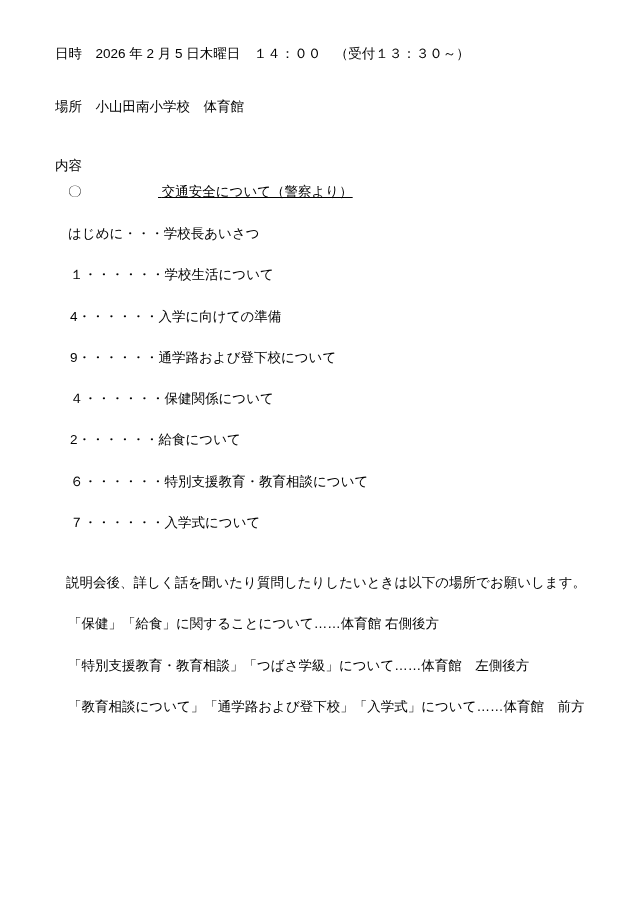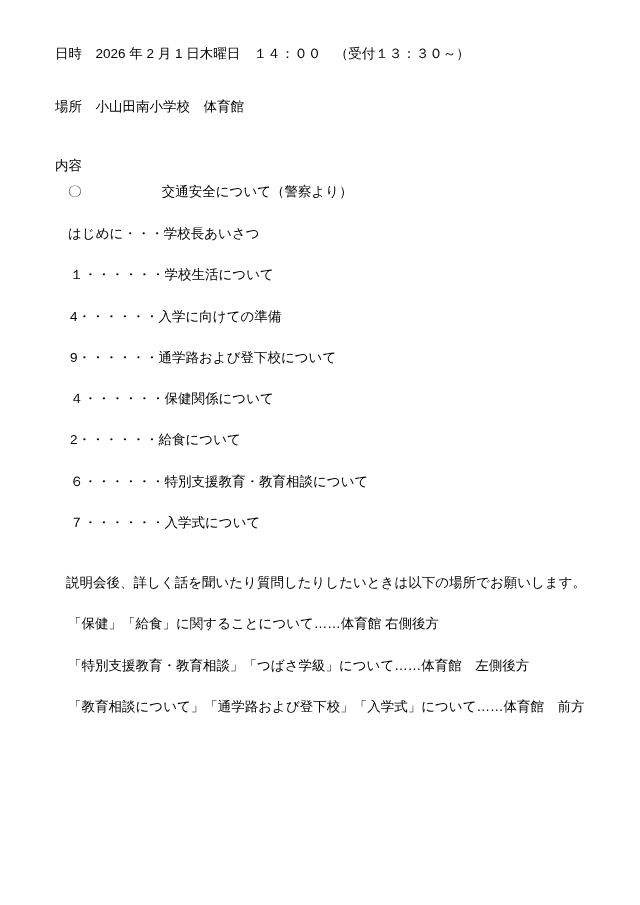--- a/index.html
+++ b/index.html
@@ -43,20 +43,21 @@
     margin: 0;
     padding: 0;
     list-style: none;
   }
   .agenda li {
     font-size: 13.5px;
     line-height: 1.5;
   }
   .ag-0 {
     margin: 6px 0 0 68px;
+    text-decoration: underline;
   }
   .ag-0 .marker {
     display: inline-block;
     width: 90px;
   }
   .ag-1 {
     margin: 22px 0 0 68px;
   }
   .ag-row {
     margin: 21px 0 0 70px;
@@ -74,21 +75,21 @@
     margin: 21px 0 0 68px;
     line-height: 1.5;
   }
 </style>
 </head>
 <body>
 
 <div class="page">
 
 
-  <div class="block line-datetime">日時　2026 年 2 月 1 日木曜日　１４：００　（受付１３：３０～）</div>
+  <div class="block line-datetime">日時　2026 年 2 月 5 日木曜日　１４：００　（受付１３：３０～）</div>
 
   <div class="block line-place">場所　小山田南小学校　体育館</div>
 
   <div class="block contents-label">内容</div>
 
   <ul class="agenda">
     <li class="ag-0">
       <span class="marker">〇</span>
       <span>交通安全について（警察より）</span>
     </li>

